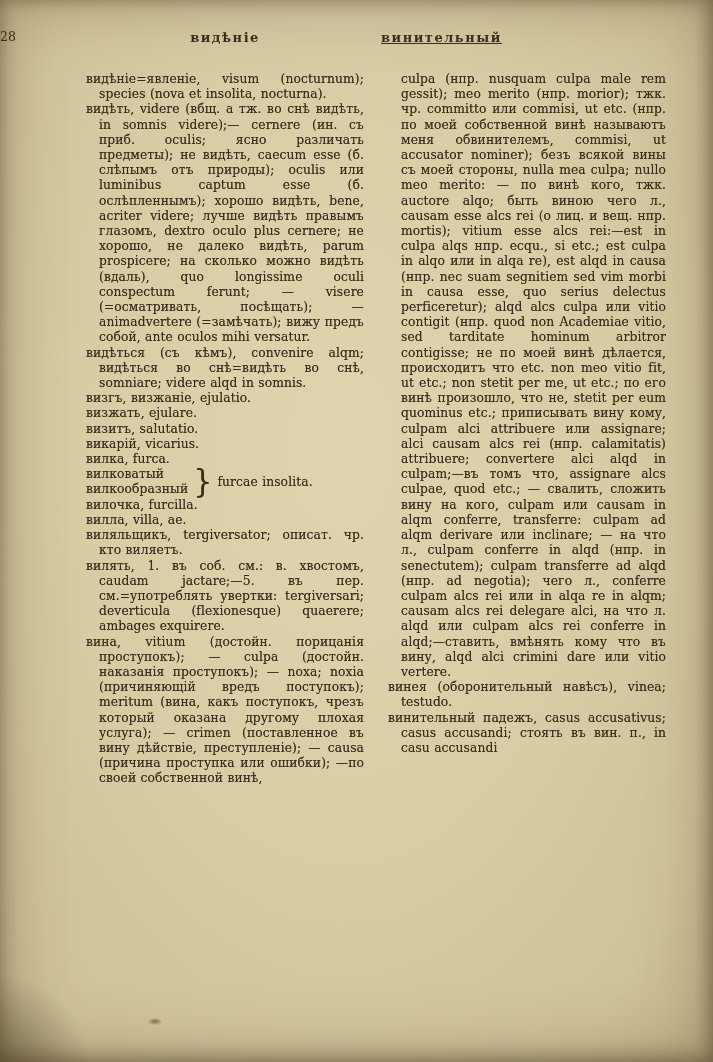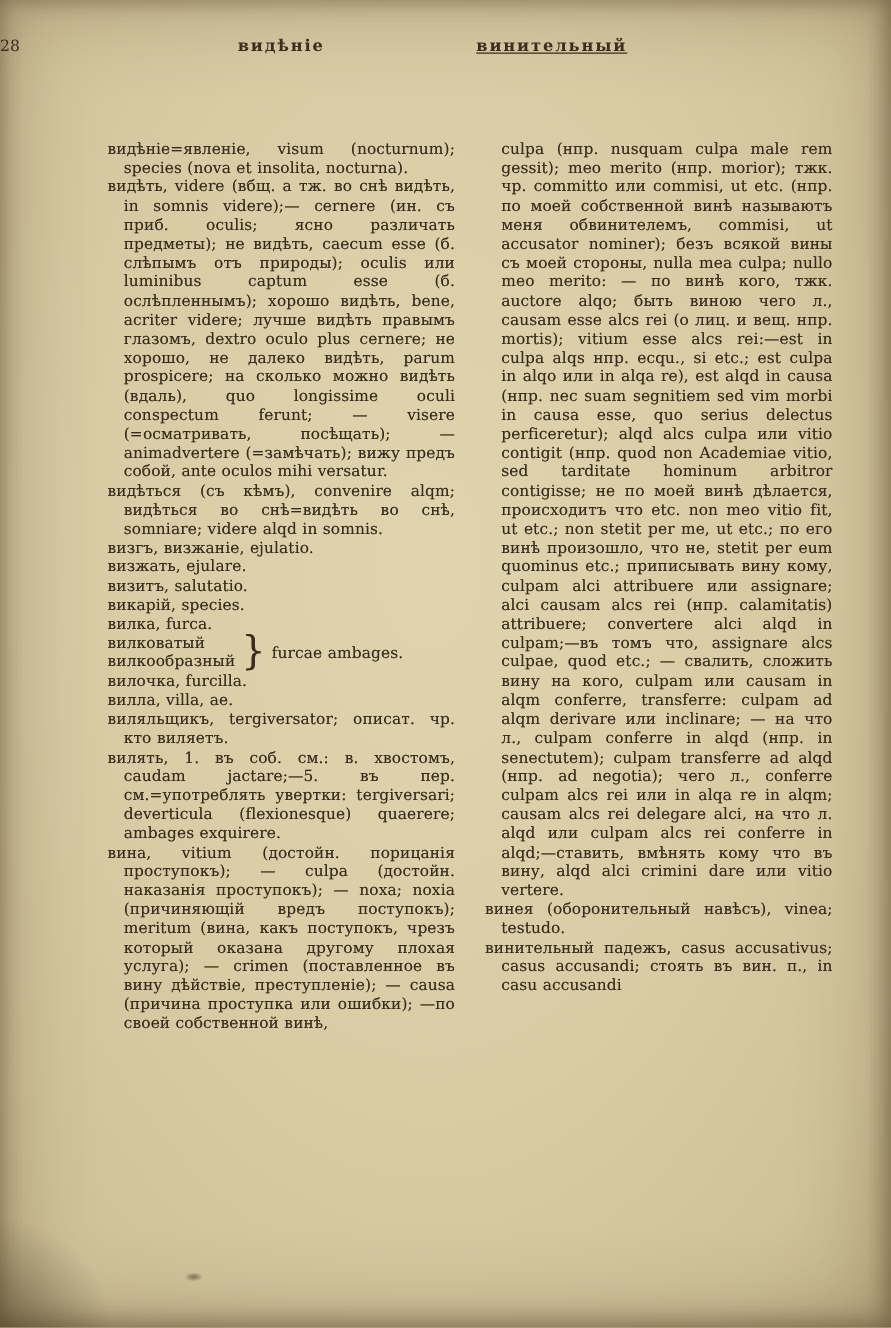--- a/index.html
+++ b/index.html
@@ -63,21 +63,20 @@
     font-size: 12.5px;
     color: #372c1d;
   }
   .columns {
     position: absolute;
     top: 72px;
     left: 86px;
     width: 580px;
     display: flex;
     gap: 24px;
-    margin-top: 40px;
   }
   .column {
     width: 278px;
     font-size: 12.3px;
     line-height: 15.2px;
     text-align: justify;
     letter-spacing: 0.1px;
     word-spacing: 0.3px;
     text-shadow: 0 0 0.5px rgba(55, 42, 25, 0.55);
   }
@@ -128,29 +127,29 @@
   </header>
 
   <main class="columns">
     <section class="column" id="col-left">
         <p class="entry">видѣніе=явленіе, visum (nocturnum); species (nova et insolita, nocturna).</p>
         <p class="entry">видѣть, videre (вбщ. а тж. во снѣ видѣть, in somnis videre);— cernere (ин. съ приб. oculis; ясно различать предметы); не видѣть, caecum esse (б. слѣпымъ отъ природы); oculis или luminibus captum esse (б. ослѣпленнымъ); хорошо видѣть, bene, acriter videre; лучше видѣть правымъ глазомъ, dextro oculo plus cernere; не хорошо, не далеко видѣть, parum prospicere; на сколько можно видѣть (вдаль), quo longissime oculi conspectum ferunt; — visere (=осматривать, посѣщать); — animadvertere (=замѣчать); вижу предъ собой, ante oculos mihi versatur.</p>
         <p class="entry">видѣться (съ кѣмъ), convenire alqm; видѣться во снѣ=видѣть во снѣ, somniare; videre alqd in somnis.</p>
         <p class="entry">визгъ, визжаніе, ejulatio.</p>
         <p class="entry">визжать, ejulare.</p>
         <p class="entry">визитъ, salutatio.</p>
-        <p class="entry">викарій, species.</p>
+        <p class="entry">викарій, vicarius.</p>
         <p class="entry">вилка, furca.</p>
         <div class="entry brace-row">
           <div class="brace-words">
             <div>вилковатый</div>
             <div>вилкообразный</div>
           </div>
           <span class="brace-glyph">}</span>
-          <span class="brace-translation">furcae ambages.</span>
+          <span class="brace-translation">furcae insolita.</span>
         </div>
         <p class="entry">вилочка, furcilla.</p>
         <p class="entry">вилла, villa, ae.</p>
         <p class="entry">виляльщикъ, tergiversator; описат. чр. кто виляетъ.</p>
         <p class="entry">вилять, 1. въ соб. см.: в. хвостомъ, caudam jactare;—5. въ пер. см.=употреблять увертки: tergiversari; deverticula (flexionesque) quaerere; ambages exquirere.</p>
         <p class="entry">вина, vitium (достойн. порицанія проступокъ); — culpa (достойн. наказанія проступокъ); — noxa; noxia (причиняющій вредъ поступокъ); meritum (вина, какъ поступокъ, чрезъ который оказана другому плохая услуга); — crimen (поставленное въ вину дѣйствіе, преступленіе); — causa (причина проступка или ошибки); —по своей собственной винѣ,</p>
       </section>
     <section class="column" id="col-right">
         <p class="entry continuation">culpa (нпр. nusquam culpa male rem gessit); meo merito (нпр. morior); тжк. чр. committo или commisi, ut etc. (нпр. по моей собственной винѣ называютъ меня обвинителемъ, commisi, ut accusator nominer); безъ всякой вины съ моей стороны, nulla mea culpa; nullo meo merito: — по винѣ кого, тжк. auctore alqo; быть виною чего л., causam esse alcs rei (о лиц. и вещ. нпр. mortis); vitium esse alcs rei:—est in culpa alqs нпр. ecqu., si etc.; est culpa in alqo или in alqa re), est alqd in causa (нпр. nec suam segnitiem sed vim morbi in causa esse, quo serius delectus perficeretur); alqd alcs culpa или vitio contigit (нпр. quod non Academiae vitio, sed tarditate hominum arbitror contigisse; не по моей винѣ дѣлается, происходитъ что etc. non meo vitio fit, ut etc.; non stetit per me, ut etc.; по его винѣ произошло, что не, stetit per eum quominus etc.; приписывать вину кому, culpam alci attribuere или assignare; alci causam alcs rei (нпр. calamitatis) attribuere; convertere alci alqd in culpam;—въ томъ что, assignare alcs culpae, quod etc.; — свалить, сложить вину на кого, culpam или causam in alqm conferre, transferre: culpam ad alqm derivare или inclinare; — на что л., culpam conferre in alqd (нпр. in senectutem); culpam transferre ad alqd (нпр. ad negotia); чего л., conferre culpam alcs rei или in alqa re in alqm; causam alcs rei delegare alci, на что л. alqd или culpam alcs rei conferre in alqd;—ставить, вмѣнять кому что въ вину, alqd alci crimini dare или vitio vertere.</p>
         <p class="entry">винея (оборонительный навѣсъ), vinea; testudo.</p>

